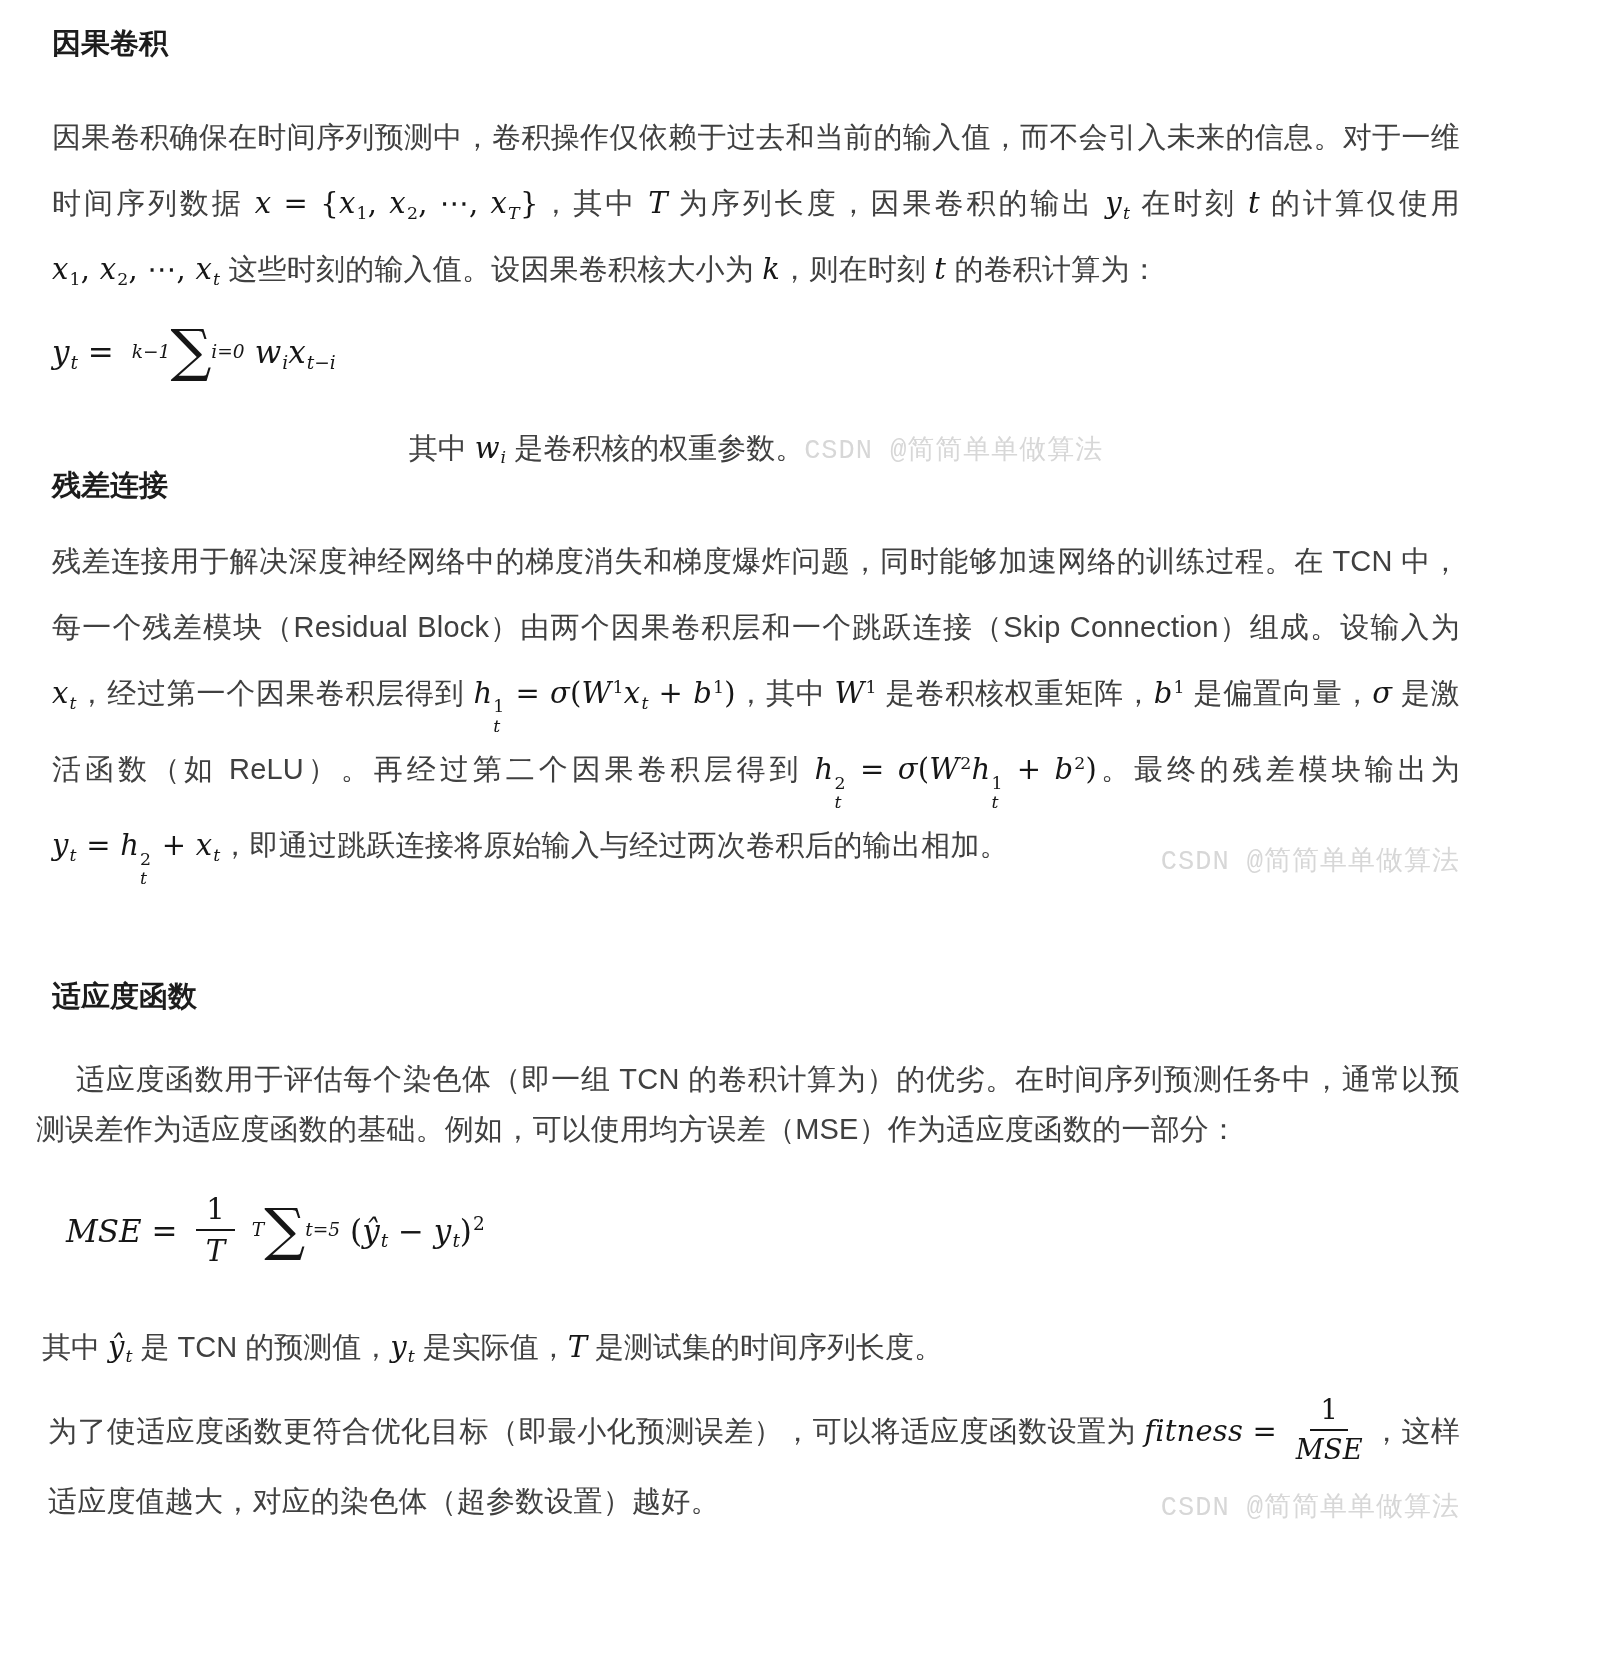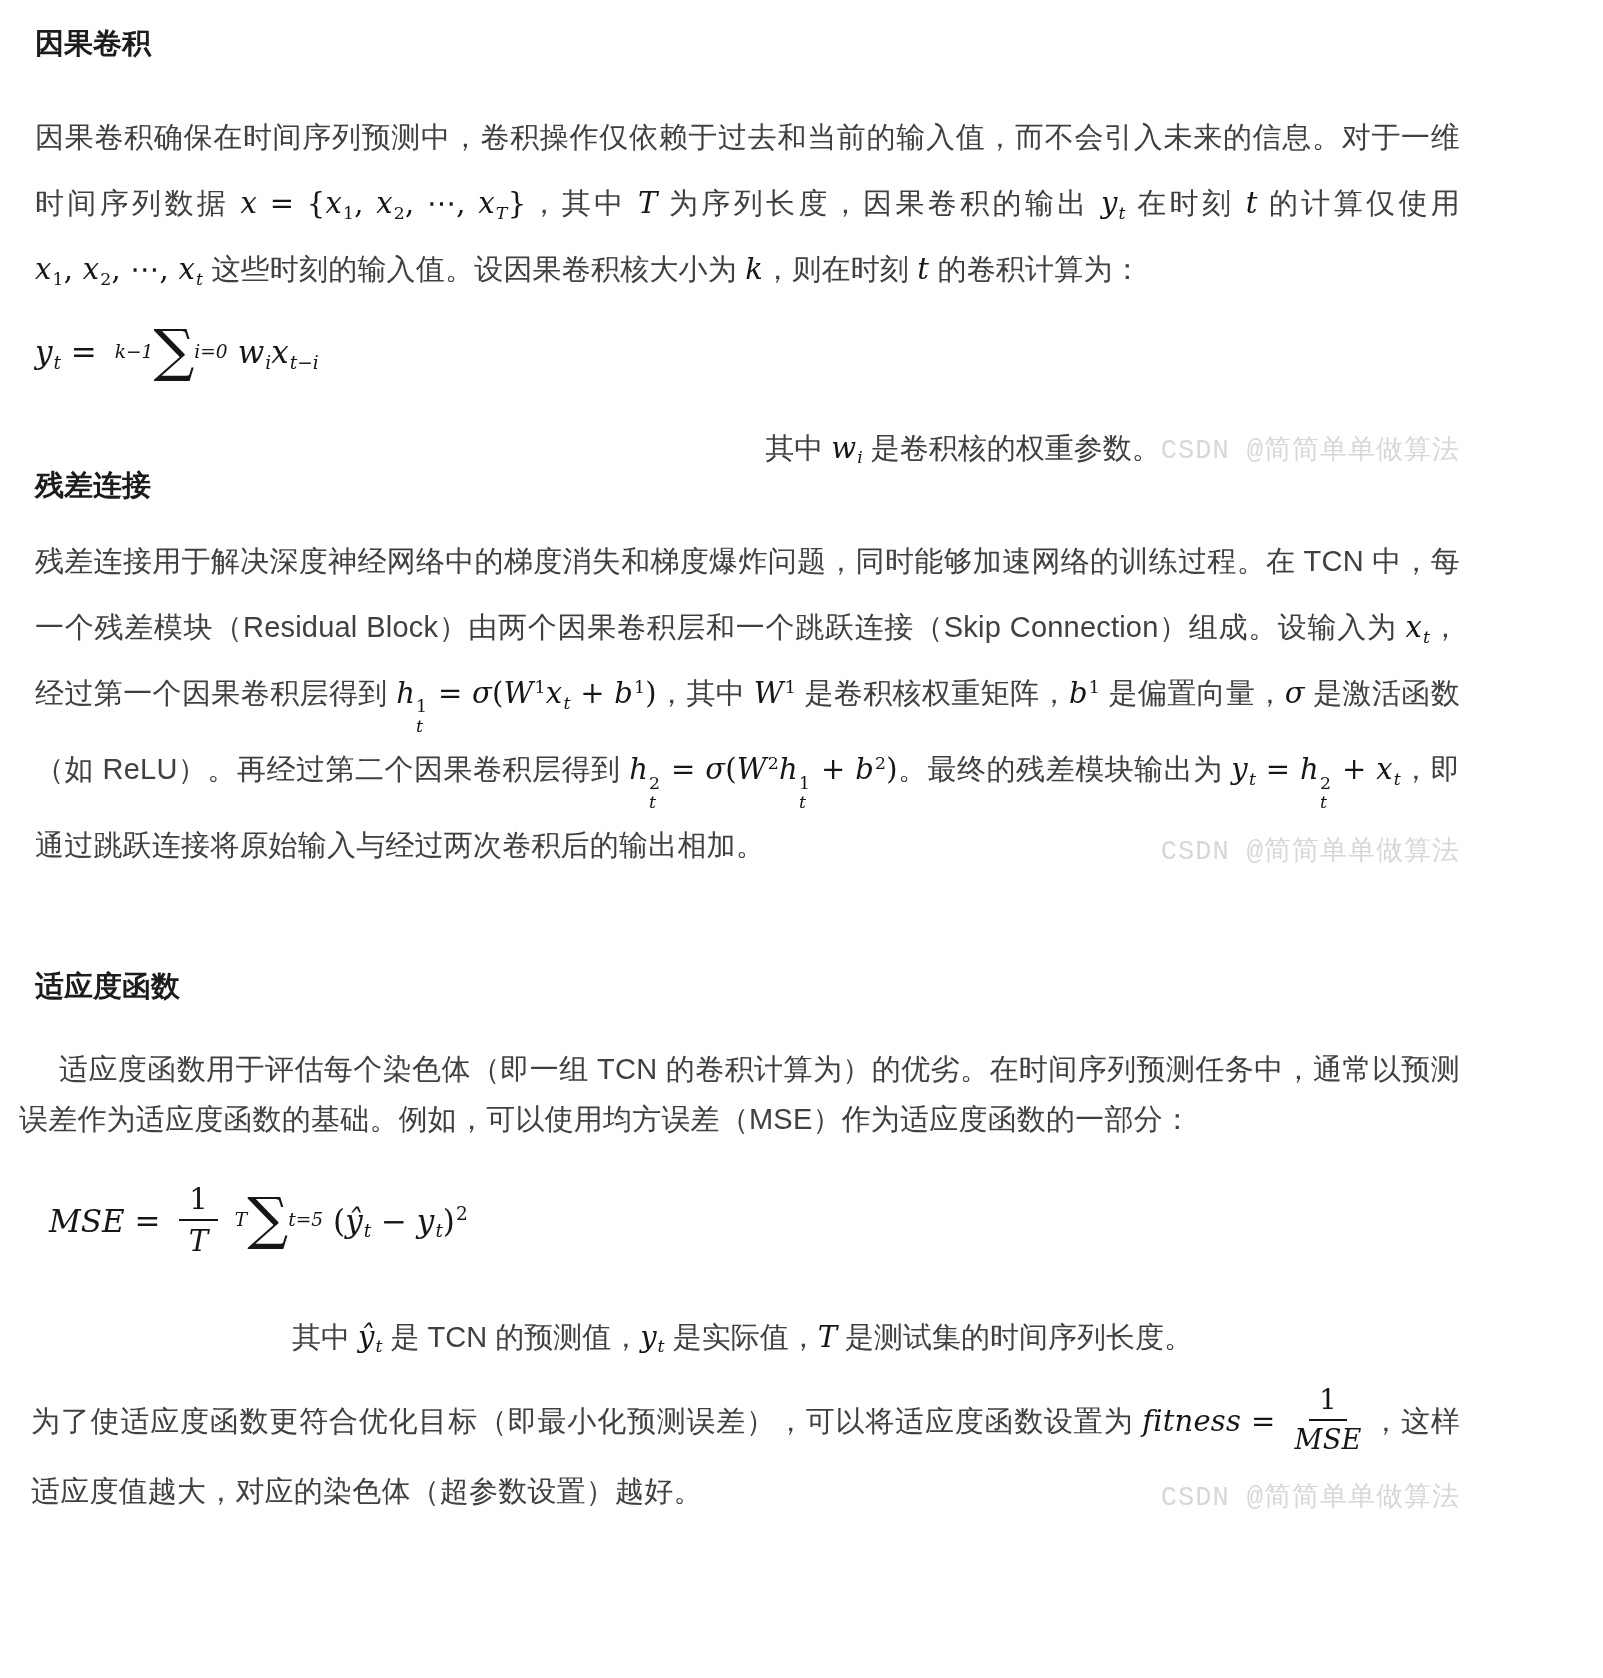--- a/index.html
+++ b/index.html
@@ -2,21 +2,21 @@
 <html><head>
 <meta charset="utf-8">
 <style>
   html,body{margin:0;padding:0;}
   body{
     width:1603px;height:1678px;background:#ffffff;overflow:hidden;
     font-family:"Liberation Sans","DejaVu Sans",sans-serif;
     color:#404040;
     -webkit-font-smoothing:antialiased;
   }
-  .doc{padding:27px 143px 0 35px;}
+  .doc{padding:27px 143px 0 52px;}
   .sec-heading{
     font-size:29px;font-weight:bold;color:#1c1c1c;margin:0;line-height:1.15;
   }
   .body-p{
     font-size:29px;line-height:66px;margin:0;color:#404040;letter-spacing:0.2px;
     text-align:justify;text-justify:inter-ideograph;
   }
   .body-p.tight{line-height:50px;}
   
   .math{font-family:"DejaVu Serif","Liberation Serif",serif;color:#161616;white-space:nowrap;}
@@ -34,36 +34,36 @@
   .m-sum .s-lim{font-size:0.60em;line-height:1.25;font-style:italic;}
   .m-sum .s-sig{font-size:1.85em;line-height:0.92;font-style:normal;}
   .m-frac{display:inline-flex;flex-direction:column;align-items:center;
           vertical-align:middle;margin:0 9px;font-size:0.94em;transform:translateY(-3px);}
   .m-frac .s-num{padding:0 10px 4px;border-bottom:2px solid #161616;line-height:1.1;}
   .m-frac .s-den{padding-top:4px;line-height:1.1;}
   .m-frac .it{font-style:italic;}
   .m-frac .up{font-style:normal;}
   
   .formula{font-size:31px;margin:0;}
-  .note-row{display:flex;justify-content:flex-end;align-items:baseline;
+  .note-row{display:flex;justify-content:center;align-items:baseline;
             font-size:29px;color:#404040;}
   .watermark{color:#d7d7d7;font-size:27px;letter-spacing:1px;white-space:nowrap;
              font-family:Liberation Mono, monospace;}
   .p-rel{position:relative;}
   .wm-abs{position:absolute;right:0;bottom:10px;}
   
   #p1{margin-top:44px;}
   #f1{margin-top:26px;margin-left:0;}
   #n1{margin-top:48px;}
   #h2{}
   #p2{margin-top:26px;}
   #h3{margin-top:92px;}
   #p3{margin-top:40px;margin-left:-16px;text-indent:40px;}
   #f2{margin-top:42px;margin-left:14px;}
-  #n2{margin-top:58px;margin-left:-10px;justify-content:center;}
+  #n2{margin-top:58px;margin-left:-10px;justify-content:flex-start;}
   #p4{margin-top:30px;margin-left:-4px;}
 </style>
 </head>
 <body>
 
 <div class="doc">
 
   <h3 class="sec-heading" id="h1">因果卷积</h3>
 
   <p class="body-p" id="p1"><span>因果卷积确保在时间序列预测中，卷积操作仅依赖于过去和当前的输入值，而不会引入未来的信息。对于一维时间序列数据 </span><span class="math"><span class="m-i">x</span><span class="m-r"> = {</span><span class="m-i">x</span><span class="m-sub up">1</span><span class="m-r">, </span><span class="m-i">x</span><span class="m-sub up">2</span><span class="m-r">, ⋯, </span><span class="m-i">x</span><span class="m-sub">T</span><span class="m-r">}</span></span><span>，其中 </span><span class="math"><span class="m-i">T</span></span><span> 为序列长度，因果卷积的输出 </span><span class="math"><span class="m-i">y</span><span class="m-sub">t</span></span><span> 在时刻 </span><span class="math"><span class="m-i">t</span></span><span> 的计算仅使用 </span><span class="math"><span class="m-i">x</span><span class="m-sub up">1</span><span class="m-r">, </span><span class="m-i">x</span><span class="m-sub up">2</span><span class="m-r">, ⋯, </span><span class="m-i">x</span><span class="m-sub">t</span></span><span> 这些时刻的输入值。设因果卷积核大小为 </span><span class="math"><span class="m-i">k</span></span><span>，则在时刻 </span><span class="math"><span class="m-i">t</span></span><span> 的卷积计算为：</span></p>

